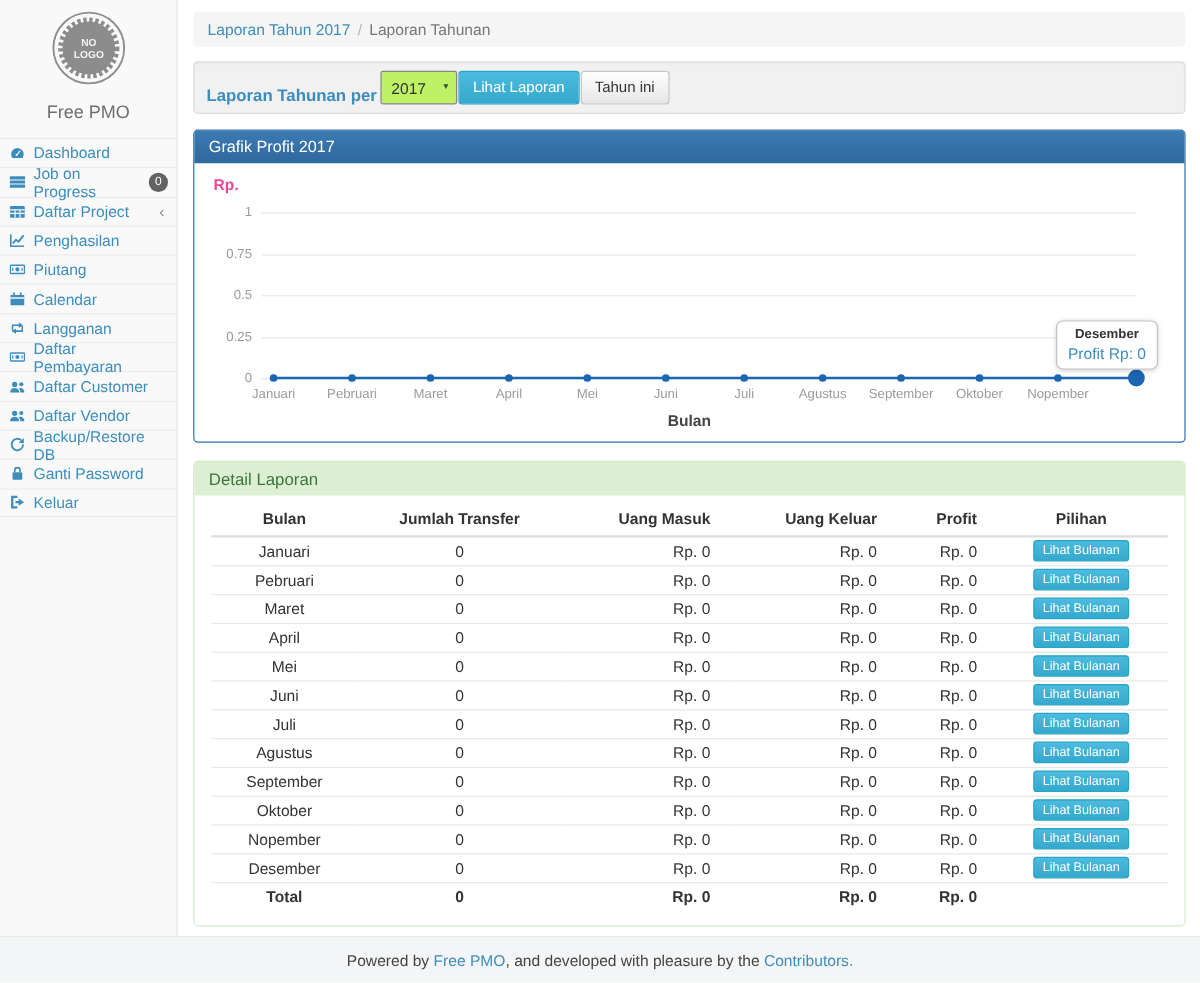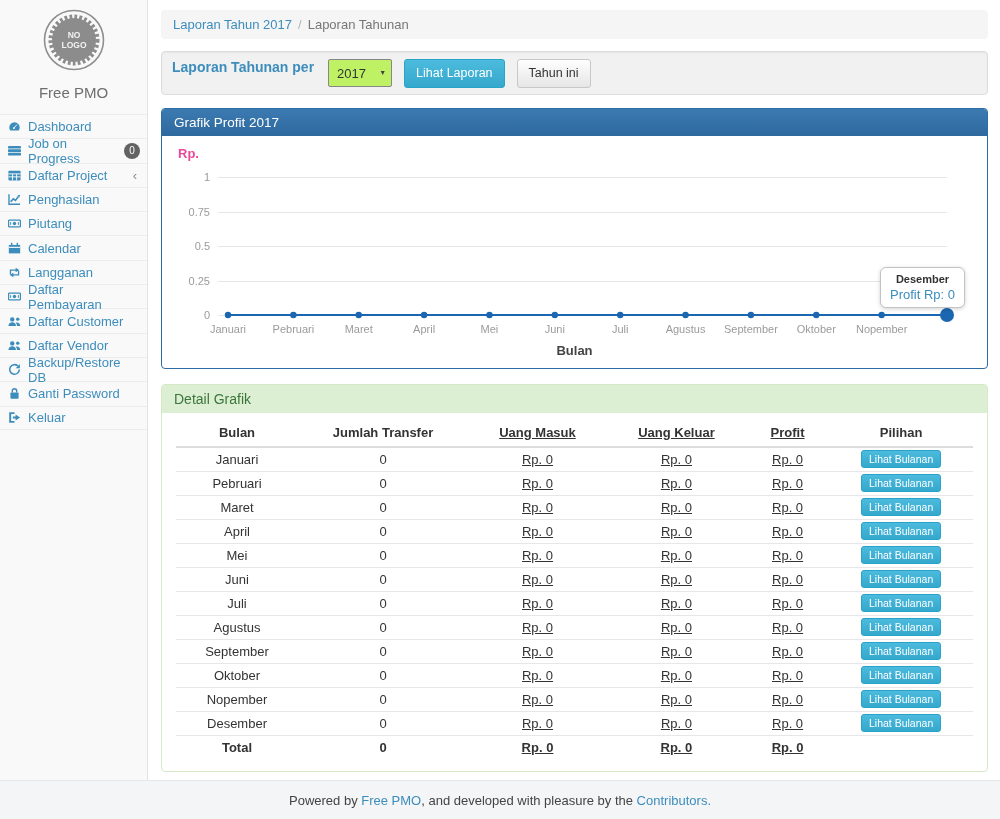--- a/index.html
+++ b/index.html
@@ -17,21 +17,21 @@
   .menu-item .icon svg { display:block; }
   .badge { margin-left:auto; background:#636363; color:#fff; font-size:10px; min-width:16px; height:16px; border-radius:50%; display:flex; align-items:center; justify-content:center; }
   .chev { margin-left:auto; color:#8a8a8a; font-size:13px; padding-right:3px; }
 
   
   .main { position:absolute; left:149px; top:0; right:0; height:780px; background:#fff; padding:10px 12px 0; overflow:hidden; }
   .breadcrumb { background:#f5f5f5; border-radius:4px; padding:7px 12px; font-size:13px; color:#777; margin-bottom:12px; }
   .breadcrumb a { color:#3c8dbc; }
   .breadcrumb .sep { color:#b5b5b5; margin:0 6px; }
 
-  .well { background:#f1f1f1; border:1px solid #ddd; border-radius:4px; box-shadow:inset 0 1px 2px rgba(0,0,0,.05); padding:7px 10px; display:flex; align-items:flex-start; gap:12px; margin-bottom:13px; height:44px; }
+  .well { background:#f1f1f1; border:1px solid #ddd; border-radius:4px; box-shadow:inset 0 1px 2px rgba(0,0,0,.05); padding:7px 10px; display:flex; align-items:flex-end; gap:1px; margin-bottom:13px; height:44px; }
   .well-label { color:#3c8dbc; font-weight:bold; font-size:14px; margin-right:2px; }
   .select-wrap { position:relative; }
   select { appearance:none; -webkit-appearance:none; width:64px; height:28px; border:1px solid #878787; border-radius:2px; background:#bef264; font-size:13px; padding:0 18px 0 8px; color:#333; }
   .caret { position:absolute; right:6px; top:10px; font-size:7px; color:#444; pointer-events:none; }
   .btn { display:inline-block; font-size:12.5px; padding:7px 11px; border-radius:3px; cursor:pointer; line-height:1; font-family:inherit; }
   .btn-info { background:linear-gradient(#4cbbdd,#35a8cd); border:1px solid #28a4c9; color:#fff; }
   .btn-default { background:linear-gradient(#fefefe,#e6e6e6); border:1px solid #c8c8c8; color:#333; }
 
   
   .panel { border-radius:4px; margin-bottom:15px; background:#fff; }
@@ -52,21 +52,21 @@
   .tooltip { position:absolute; background:#fff; border:1px solid #c3c3c3; border-radius:6px; box-shadow:0 1px 4px rgba(0,0,0,.18); padding:5px 9px; text-align:center; z-index:5; top:100px; right:-18px; }
   .tooltip .tt-title { font-size:11px; font-weight:bold; color:#333; margin-bottom:2px; white-space:nowrap; }
   .tooltip .tt-text { font-size:13px; color:#3c8dbc; white-space:nowrap; }
 
   
   .panel-success .panel-body { padding:6px 14px 12px; }
   table { width:100%; border-collapse:collapse; font-size:13px; color:#333; }
   th { font-weight:bold; padding:6px 15px; border-bottom:2px solid #ddd; line-height:15px; }
   td { padding:2px 15px; border-bottom:1px solid #e7e7e7; height:24px; line-height:15px; }
   tr.total td { font-weight:bold; border-bottom:none; }
-  .c { text-align:center; } .r { text-align:center;text-decoration:underline; }
+  .c { text-align:center; } .r { text-align:right; }
   .btn-xs { font-size:10.5px; padding:2px 7px; line-height:12px; border-radius:3px; background:linear-gradient(#4cbbdd,#35a8cd); border:1px solid #28a4c9; color:#fff; cursor:pointer; display:inline-block; font-family:inherit; }
 
   
   .footer { position:absolute; left:0; top:780px; width:100%; height:39px; background:#f4f5f6; border-top:1px solid #e7e7e7; display:flex; align-items:center; justify-content:center; font-size:13px; color:#444; }
   .footer a { color:#3c8dbc; }
 </style>
 </head>
 <body>
 
 <div class="sidebar">
@@ -275,21 +275,21 @@
           <div class="xtick" style="left: 467.545px; top: 156px;">Agustus</div>
           <div class="xtick" style="left: 532.909px; top: 156px;">September</div>
           <div class="xtick" style="left: 598.273px; top: 156px;">Oktober</div>
           <div class="xtick" style="left: 663.636px; top: 156px;">Nopember</div>
         </div>
       <div class="chart-xlabel">Bulan</div>
     </div>
   </div>
 
   <div class="panel panel-success">
-    <div class="panel-heading">Detail Grafik</div>
+    <div class="panel-heading">Detail Laporan</div>
     <div class="panel-body">
       <table>
         <thead>
             <tr id="report-head">
               <th class="c">Bulan</th>
               <th class="c">Jumlah Transfer</th>
               <th class="r">Uang Masuk</th>
               <th class="r">Uang Keluar</th>
               <th class="r">Profit</th>
               <th class="c">Pilihan</th>

